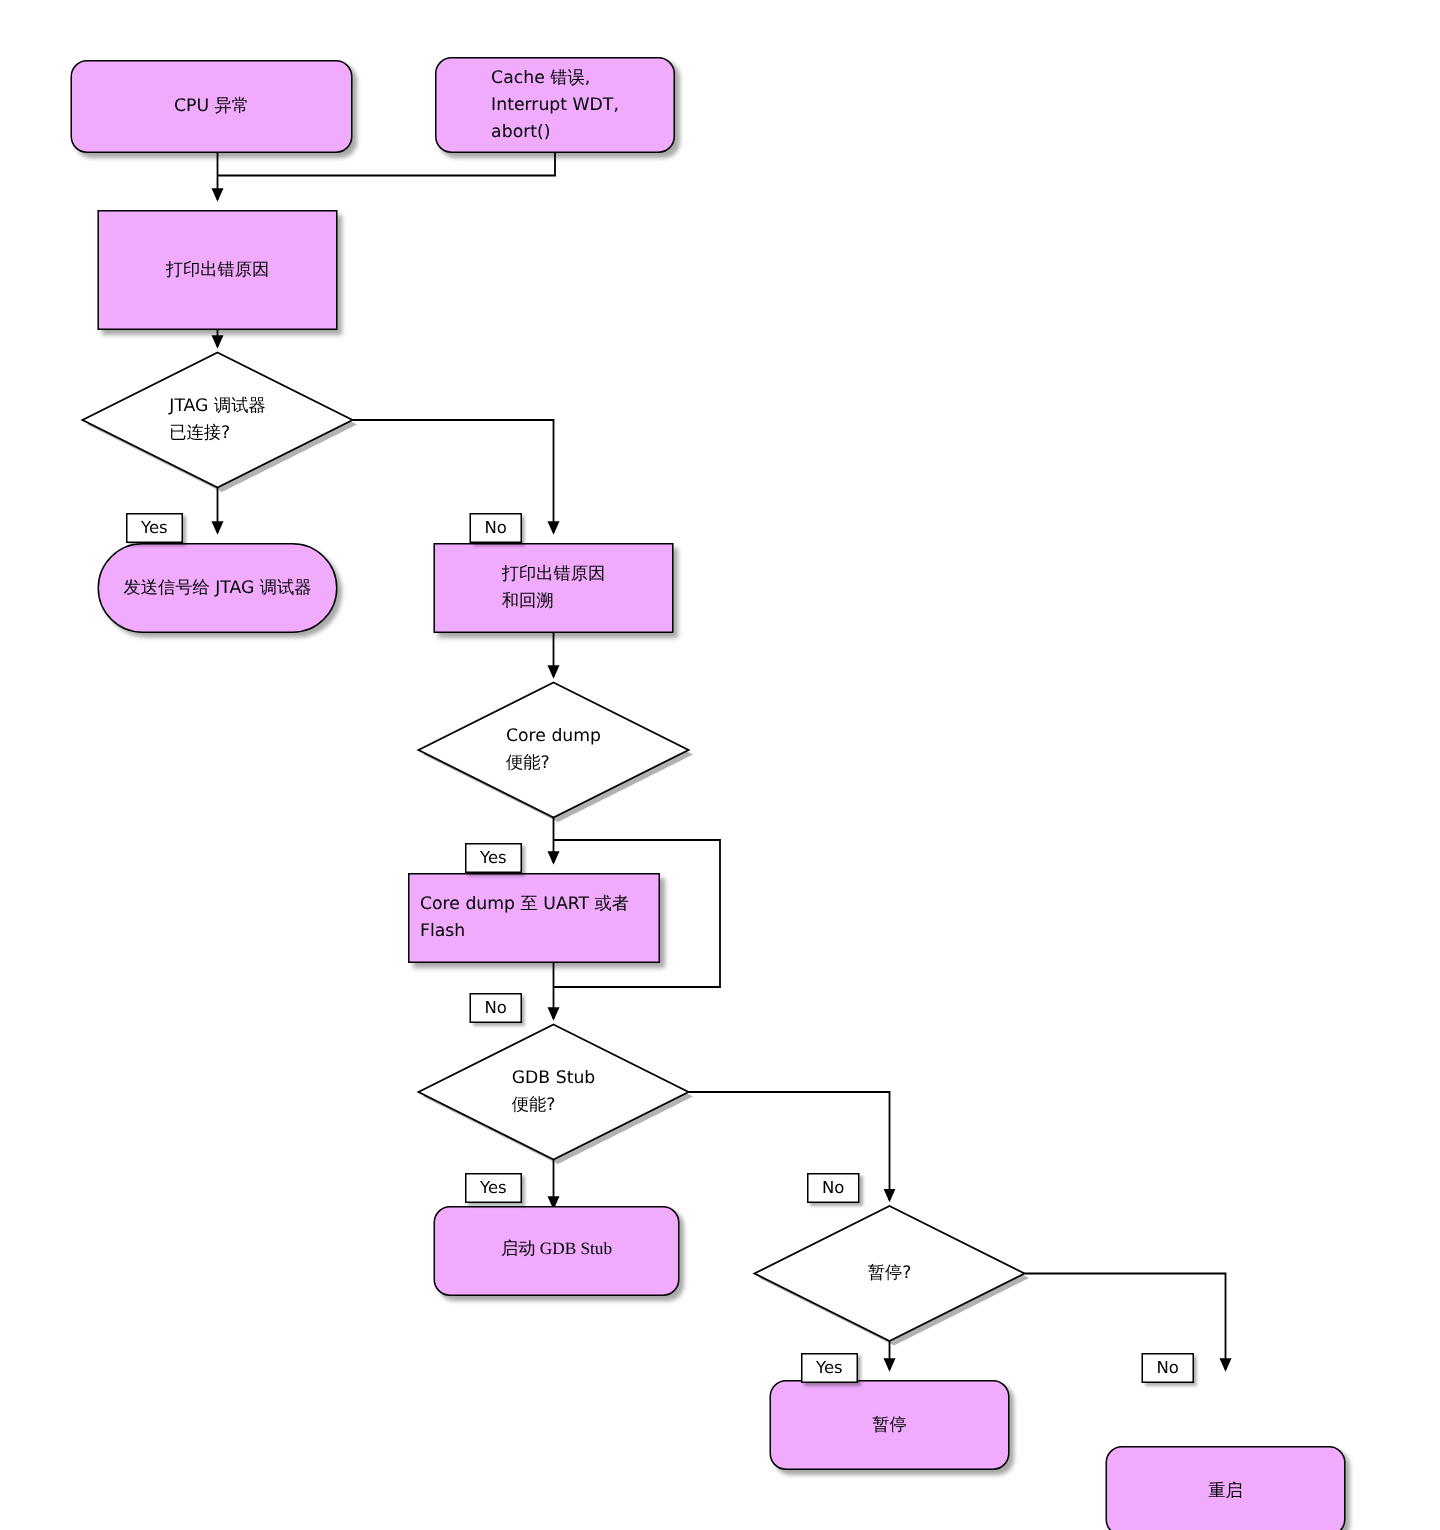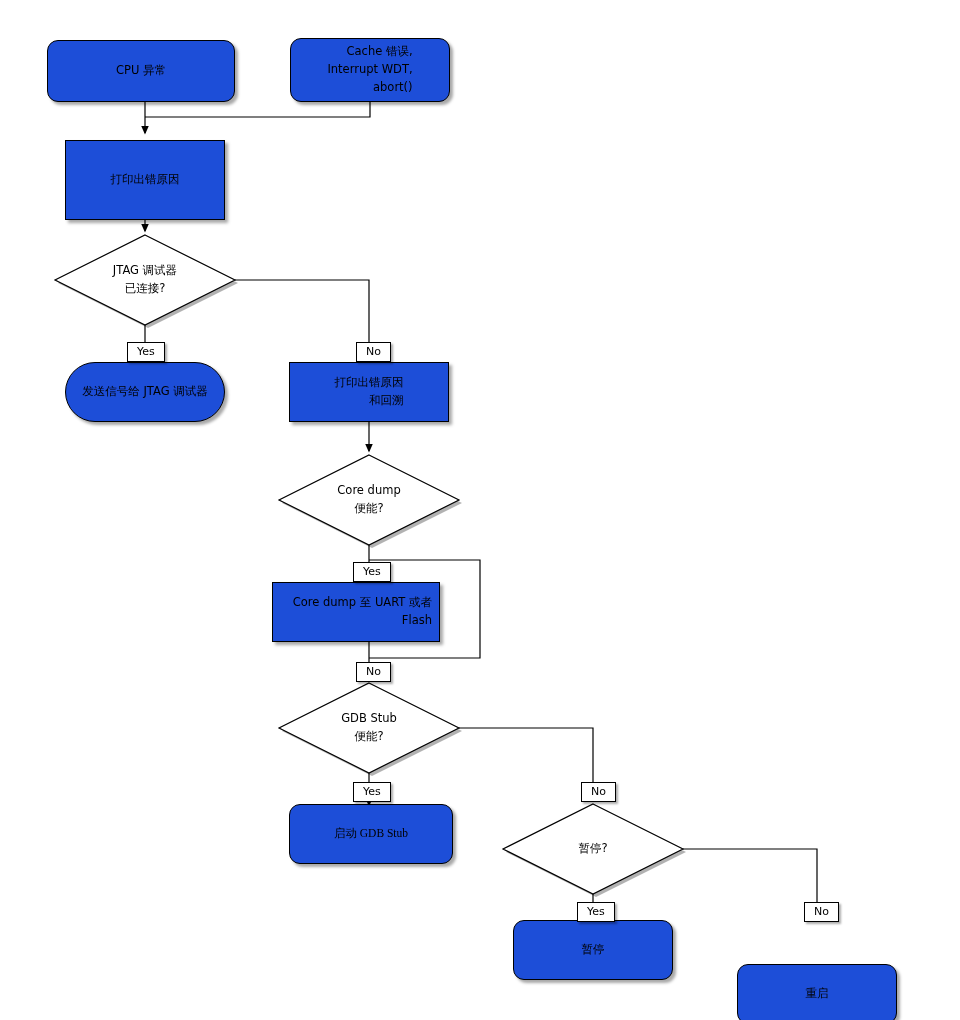--- a/index.html
+++ b/index.html
@@ -21,26 +21,26 @@
   svg.edges {
     position: absolute;
     left: 0;
     top: 0;
     width: 960px;
     height: 1020px;
   }
   .node {
     position: absolute;
     box-sizing: border-box;
-    background: #1d4ed8;
+    background: #f0abfc;
     border: 1px solid #000000;
     display: flex;
     align-items: center;
     justify-content: center;
-    text-align: right;
+    text-align: left;
     color: #000000;
     font-size: 11.5px;
     line-height: 1.55;
     z-index: 3;
     box-shadow: 3px 3px 3px rgba(0,0,0,0.34);
   }
   .node.rounded { border-radius: 11px; }
   .node.sharp { border-radius: 0; }
   .node-label { padding: 0 7px; white-space: pre-line; }
 
@@ -49,39 +49,38 @@
     z-index: 3;
   }
   .diamond-wrap svg { position: absolute; left: 0; top: 0; overflow: visible; }
   .diamond-label {
     position: absolute;
     left: 0; top: 0;
     width: 100%; height: 100%;
     display: flex;
     align-items: center;
     justify-content: center;
-    text-align: center;
+    text-align: left;
     font-size: 11.5px;
     line-height: 1.55;
     color: #000000;
     white-space: pre-line;
     pointer-events: none;
   }
 
   .edge-label {
     position: absolute;
     background: #ffffff;
     border: 1px solid #000000;
     font-size: 11px;
     line-height: 1;
     padding: 3px 9px 4px 9px;
     color: #000000;
     z-index: 4;
     box-shadow: 2px 2px 2px rgba(0,0,0,0.32);
-    margin-left: 43px;
   }
 </style>
 </head>
 <body>
 
 <div id="flowchart-root">
 
   <svg class="edges" viewBox="0 0 960 1020" xmlns="http://www.w3.org/2000/svg">
     <defs>
       <marker id="arrowhead" markerWidth="9" markerHeight="9" refX="7.5" refY="4" orient="auto" markerUnits="userSpaceOnUse">

